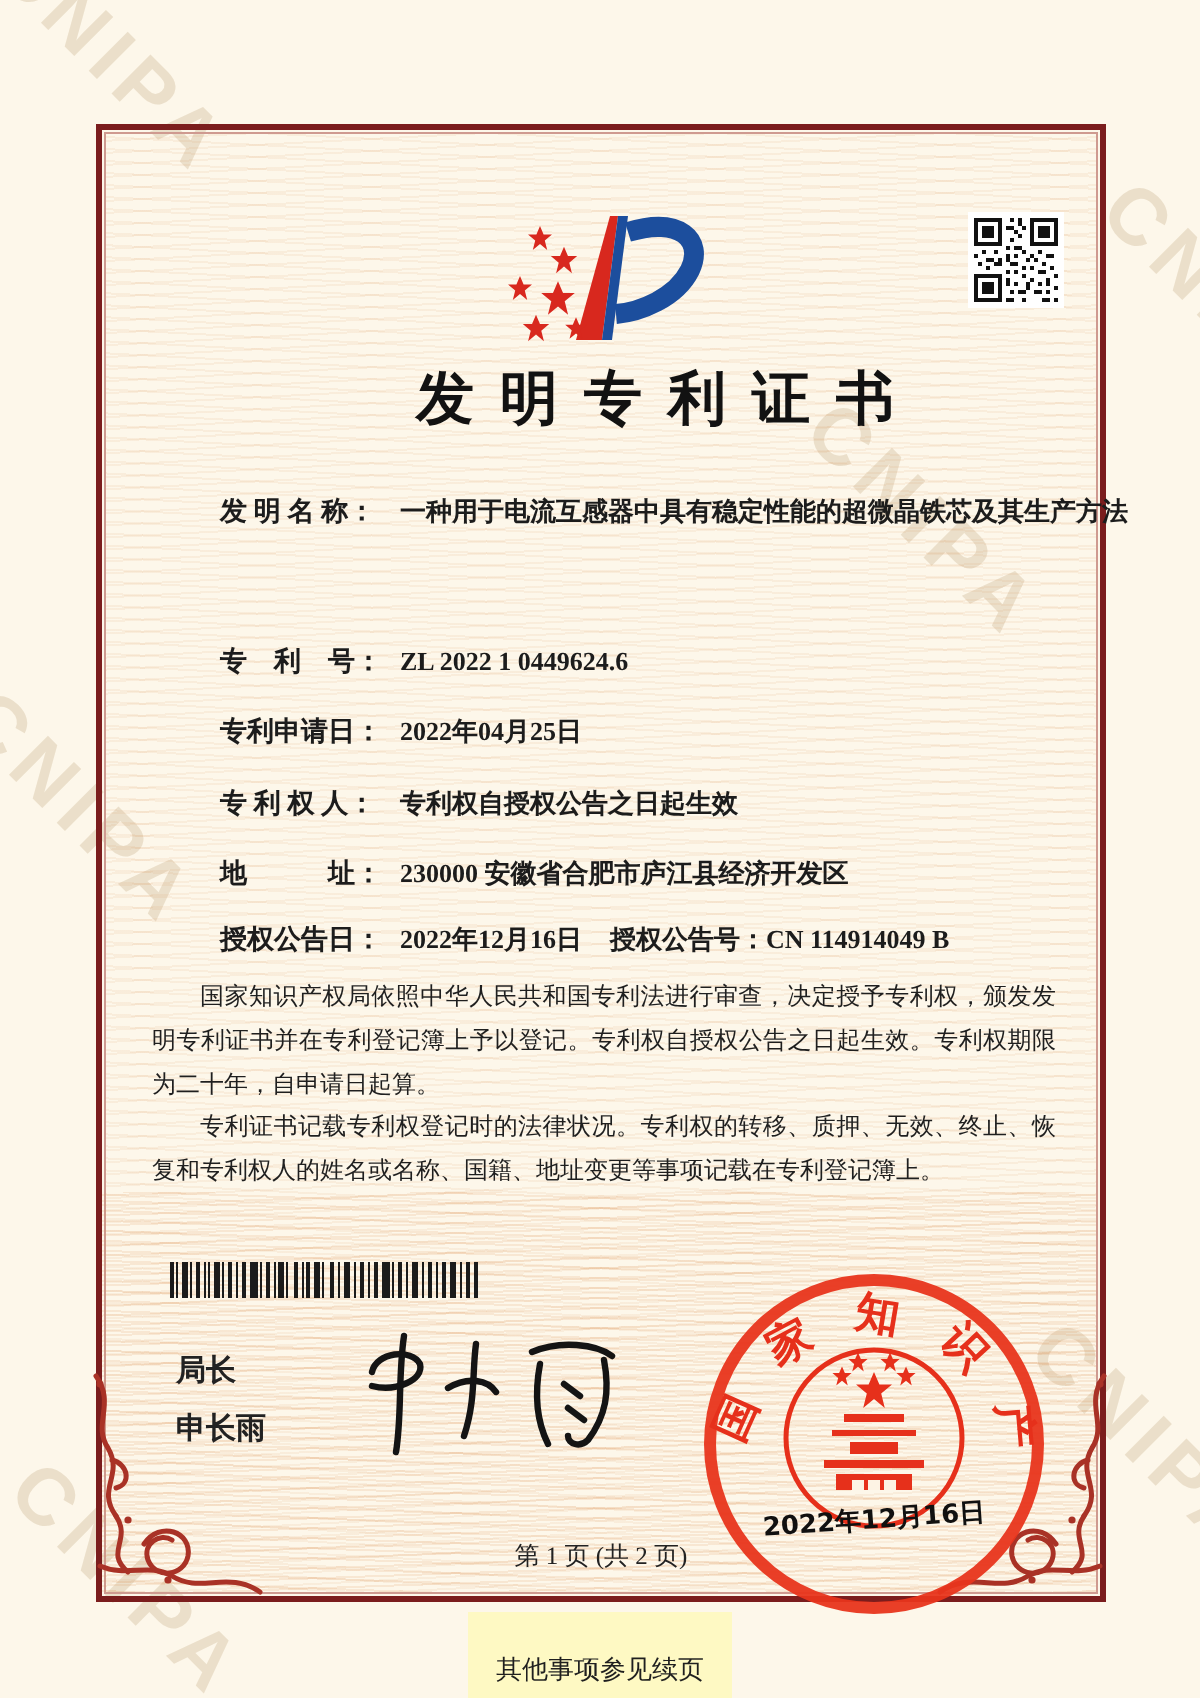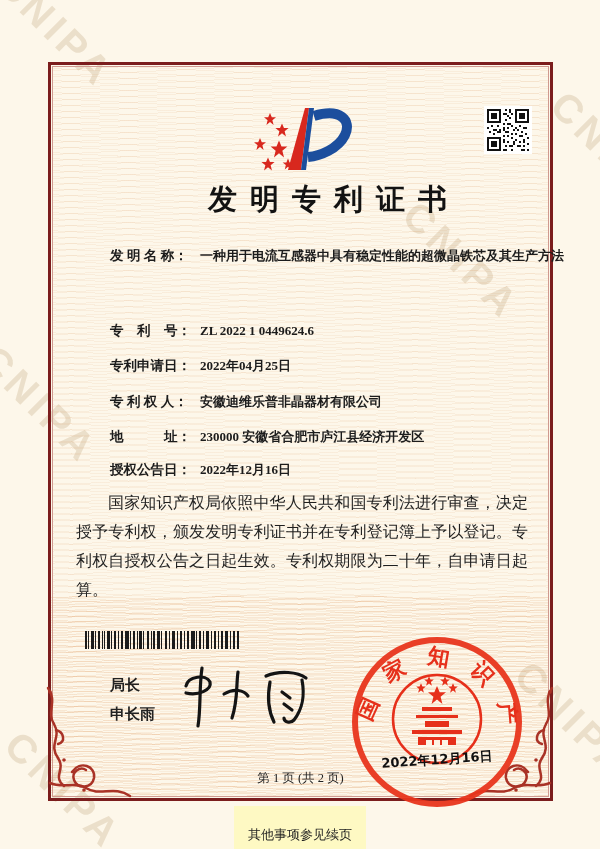--- a/index.html
+++ b/index.html
@@ -42,25 +42,25 @@
     position:absolute;left:48px;top:180px;width:559px;z-index:2;
     text-align:center;font-size:29px;font-weight:700;color:#121212;
     letter-spacing:13px;text-indent:13px;
   }
   .row{position:absolute;left:78px;z-index:2;font-size:13px;font-weight:700;white-space:nowrap;margin-left:32px;}
   .row .lbl{display:inline-block;min-width:90px;font-size:13.5px;}
   .row .val{font-size:13px;}
   .row2col{position:absolute;left:305px;z-index:2;font-size:13px;font-weight:700;white-space:nowrap;}
   .body-text{
     position:absolute;left:76px;top:488px;width:452px;z-index:2;
-    font-size:16px;line-height:1.82;text-align:justify;color:#1f1f1f;
+    font-size:12px;line-height:1.82;text-align:justify;color:#1f1f1f;
   }
   .body-text p{margin:0;text-indent:2em;}
   .barcode{position:absolute;left:85px;top:631px;z-index:2;}
-  .signer{position:absolute;left:88px;top:676px;z-index:2;font-family:"Liberation Sans",sans-serif;font-weight:700;font-size:15px;color:#222;margin-left:22px;}
+  .signer{position:absolute;left:88px;top:676px;z-index:2;font-family:"Liberation Sans",sans-serif;font-weight:700;font-size:15px;color:#222;}
   .signer div{margin-bottom:10px;}
   .sig{position:absolute;left:172px;top:660px;z-index:2;}
   .seal{position:absolute;left:352px;top:637px;width:170px;height:170px;z-index:3;}
   .seal-ring{position:absolute;inset:0;border:6px solid rgba(232,53,28,0.95);border-radius:50%;}
   .seal svg{position:absolute;inset:0;}
   .seal-date{
     position:absolute;left:352px;top:751px;width:170px;z-index:4;
     text-align:center;font-family:"DejaVu Sans",sans-serif;font-weight:700;
     font-size:13px;color:#101010;transform:rotate(-4deg);
   }
@@ -123,31 +123,35 @@
   <div class="row" style="top:247px">
     <span class="lbl">发 明 名 称：</span><span class="val">一种用于电流互感器中具有稳定性能的超微晶铁芯及其生产方法</span>
   </div>
   <div class="row" style="top:322px">
     <span class="lbl">专　利　号：</span><span class="val">ZL 2022 1 0449624.6</span>
   </div>
   <div class="row" style="top:357px">
     <span class="lbl">专利申请日：</span><span class="val">2022年04月25日</span>
   </div>
   <div class="row" style="top:393px">
-    <span class="lbl">专 利 权 人：</span><span class="val">安徽迪维乐普非晶器材有限公司</span>
+    <span class="lbl">专 利 权 人：</span><span class="val">专利权自授权公告之日起生效</span>
   </div>
   <div class="row" style="top:428px">
     <span class="lbl">地　　　址：</span><span class="val">230000 安徽省合肥市庐江县经济开发区</span>
   </div>
   <div class="row" style="top:461px">
     <span class="lbl">授权公告日：</span><span class="val">2022年12月16日</span>
   </div>
+  <div class="row2col" style="top:461px">
+    <span class="lbl">授权公告号：</span><span class="val">CN 114914049 B</span>
+  </div>
 
   <div class="body-text">
     <p>国家知识产权局依照中华人民共和国专利法进行审查，决定授予专利权，颁发发明专利证书并在专利登记簿上予以登记。专利权自授权公告之日起生效。专利权期限为二十年，自申请日起算。</p>
+    <p>专利证书记载专利权登记时的法律状况。专利权的转移、质押、无效、终止、恢复和专利权人的姓名或名称、国籍、地址变更等事项记载在专利登记簿上。</p>
   </div>
 
   <div class="barcode">
     <svg width="156" height="18" viewBox="0 0 156 18" shape-rendering="crispEdges">
       <g fill="#1b1b1b">
         <rect x="0" width="2" height="18"></rect>
           <rect x="3" width="1" height="18"></rect>
           <rect x="6" width="3" height="18"></rect>
           <rect x="10" width="1" height="18"></rect>
           <rect x="13" width="2" height="18"></rect>

